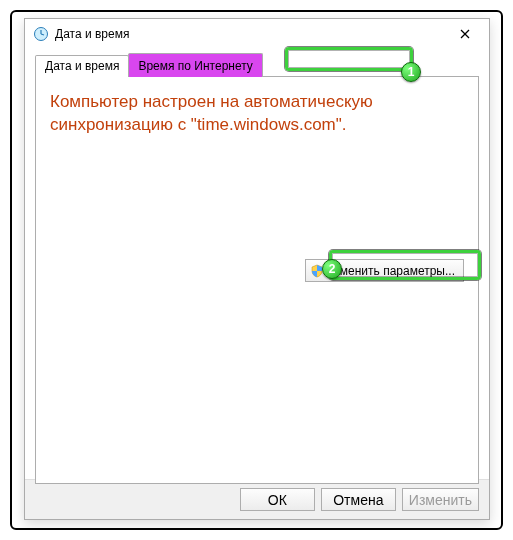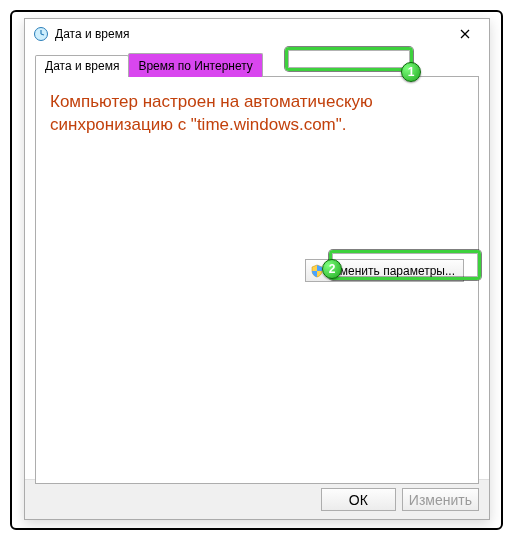--- a/index.html
+++ b/index.html
@@ -222,20 +222,21 @@
               <path d="M7 7 L7 13 C4.5 12.5 2 10 2 7 Z" fill="#4aa3ff"></path>
             </svg>
           </span>
           <span>Изменить параметры...</span>
         </button>
       </div>
     </div>
 
     <div class="dialog-footer">
       <button class="footer-btn">ОК</button>
+      <button class="footer-btn">Отмена</button>
       <button class="footer-btn disabled">Изменить</button>
     </div>
   </div>
 
   <div class="hl hl-tab"></div>
   <div class="badge badge1">1</div>
   <div class="hl hl-btn"></div>
   <div class="badge badge2">2</div>
 </div>
 

